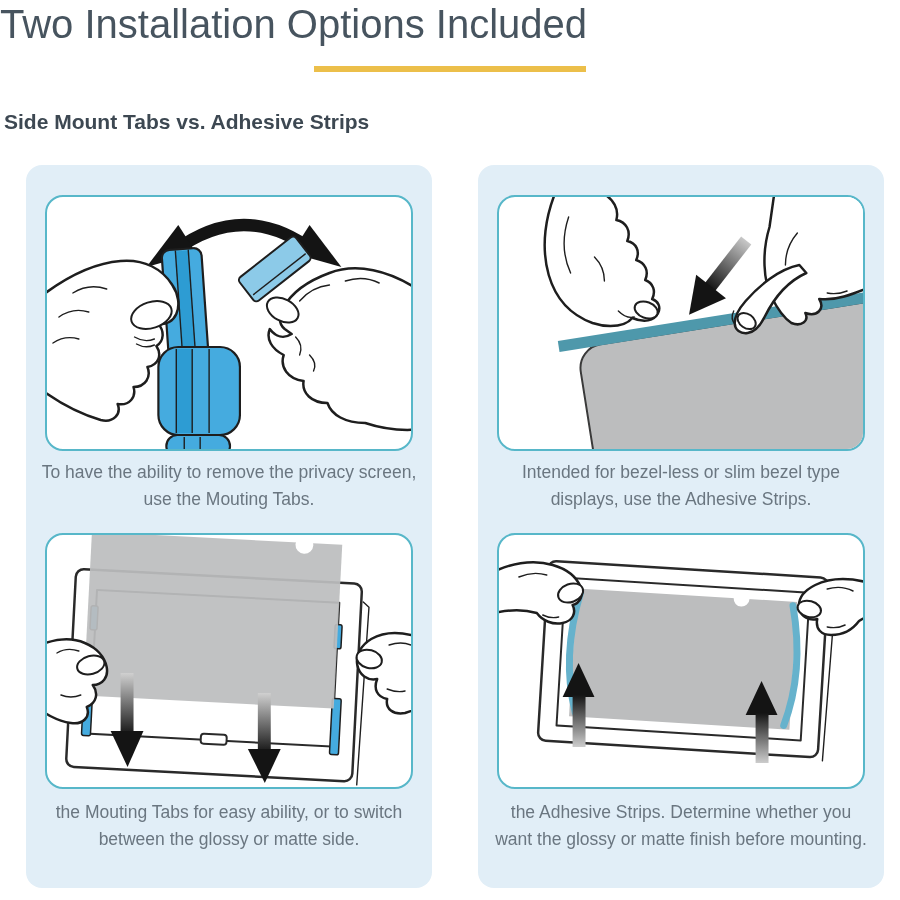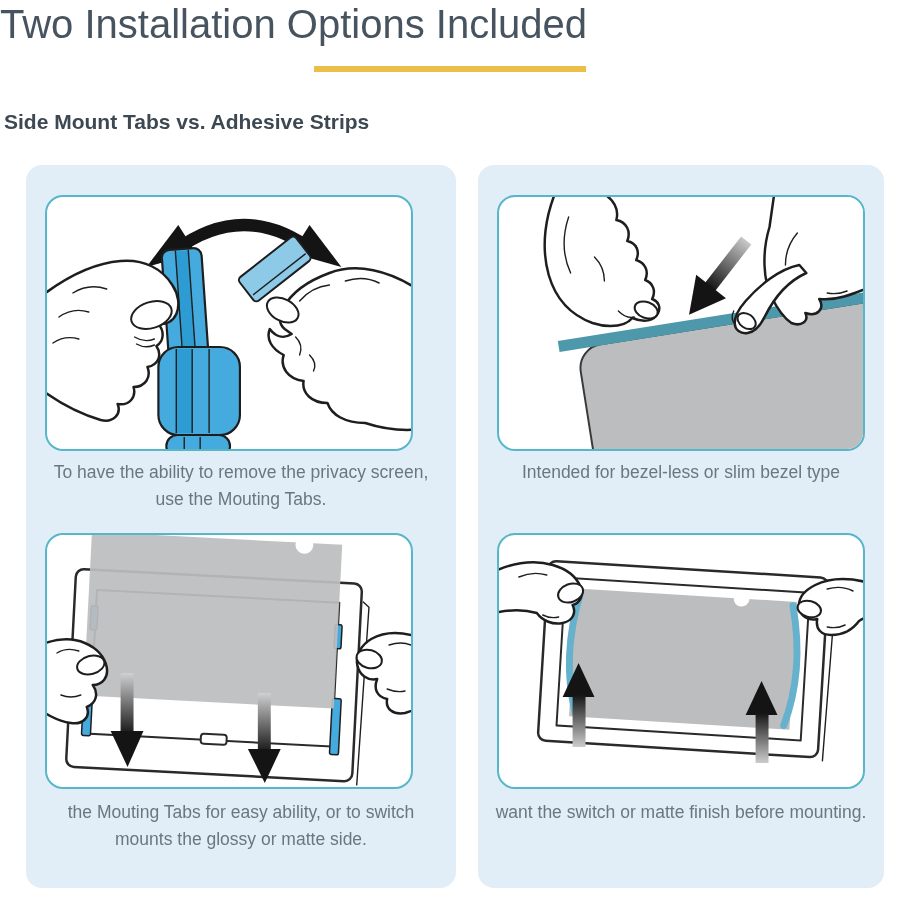--- a/index.html
+++ b/index.html
@@ -23,21 +23,21 @@
     background:var(--accent);
   }
   .page-subtitle{
     position:absolute;top:110px;left:4px;width:100%;text-align:left;
     font-size:21px;font-weight:600;color:var(--subtitle);
   }
   .column{
     position:absolute;top:165px;width:406px;height:723px;
     background:var(--panel-bg);border-radius:16px;
   }
-  .column.left{left:26px;padding-left:24px;}
+  .column.left{left:26px;}
   .column.right{left:478px;}
   .illus-box{
     position:absolute;left:19px;width:364px;height:252px;background:#fff;
     border:2px solid var(--box-border);border-radius:18px;overflow:hidden;
   }
   .illus-box.first{top:30px;}
   .illus-box.second{top:368px;}
   .illus-box svg{display:block;width:100%;height:100%;}
   .caption{
     position:absolute;left:0;width:100%;text-align:center;color:var(--caption);
@@ -166,21 +166,21 @@
       <g>
         <path class="hand" d="M 378,104 C 358,96 340,96 326,104 C 316,110 310,120 312,130 C 314,140 322,146 332,144 C 328,154 332,162 342,164 C 340,174 348,180 360,178 L 378,172 Z"></path>
         <ellipse class="nail" cx="324" cy="124" rx="13" ry="9" transform="rotate(15 324 124)"></ellipse>
         <path class="detail" d="M 344,110 q 12,-4 22,0"></path>
         <path class="detail" d="M 342,154 q 10,4 18,2"></path>
       </g>
     </svg>
   </div>
   <div class="caption second">
     <div>the Mouting Tabs for easy ability, or to switch</div>
-    <div>mounts the glossy or matte side.</div>
+    <div>between the glossy or matte side.</div>
   </div>
 </div>
 
 <div class="column right">
 
   <div class="illus-box first">
     <svg viewBox="0 0 366 252" preserveAspectRatio="none">
       <defs>
         <linearGradient id="grad-diag" x1="0" y1="0" x2="0" y2="1">
           <stop offset="0" stop-color="#c8c8c8"></stop>
@@ -211,20 +211,21 @@
         <path class="hand" d="M 302,68 C 282,72 262,88 248,104 C 241,112 237,120 237,126 C 237,133 243,137 250,136 C 257,135 263,128 267,120 C 277,100 291,84 309,76 Z"></path>
         <ellipse class="nail" cx="249" cy="124" rx="10" ry="7" transform="rotate(35 249 124)"></ellipse>
         <path class="detail" d="M 236,114 q -4,8 2,14"></path>
         <path class="detail" d="M 300,36 q -12,14 -12,32"></path>
         <path class="detail" d="M 330,96 q 10,2 20,-2"></path>
       </g>
     </svg>
   </div>
   <div class="caption first">
     <div>Intended for bezel-less or slim bezel type</div>
+    <div>displays, use the Adhesive Strips.</div>
   </div>
 
   <div class="illus-box second">
     <svg viewBox="0 0 366 252" preserveAspectRatio="none">
       <defs>
         <linearGradient id="grad-up" x1="0" y1="0" x2="0" y2="1">
           <stop offset="0" stop-color="#141414"></stop>
             <stop offset="1" stop-color="#cccccc"></stop>
         </linearGradient>
       </defs>
@@ -254,15 +255,16 @@
       </g>
       <g>
         <path class="hand" d="M 378,50 C 356,42 334,42 318,50 C 306,56 300,64 302,74 C 304,82 312,86 320,84 C 318,94 324,100 334,100 C 346,100 356,94 362,86 C 368,82 374,80 378,80 Z"></path>
         <ellipse class="nail" cx="312" cy="74" rx="12" ry="8" transform="rotate(15 312 74)"></ellipse>
         <path class="detail" d="M 330,54 q 14,-4 26,2"></path>
         <path class="detail" d="M 330,92 q 10,2 18,-2"></path>
       </g>
     </svg>
   </div>
   <div class="caption second">
-    <div>want the switch or matte finish before mounting.</div>
+    <div>the Adhesive Strips. Determine whether you</div>
+    <div>want the glossy or matte finish before mounting.</div>
   </div>
 </div>
 
 </body></html>

